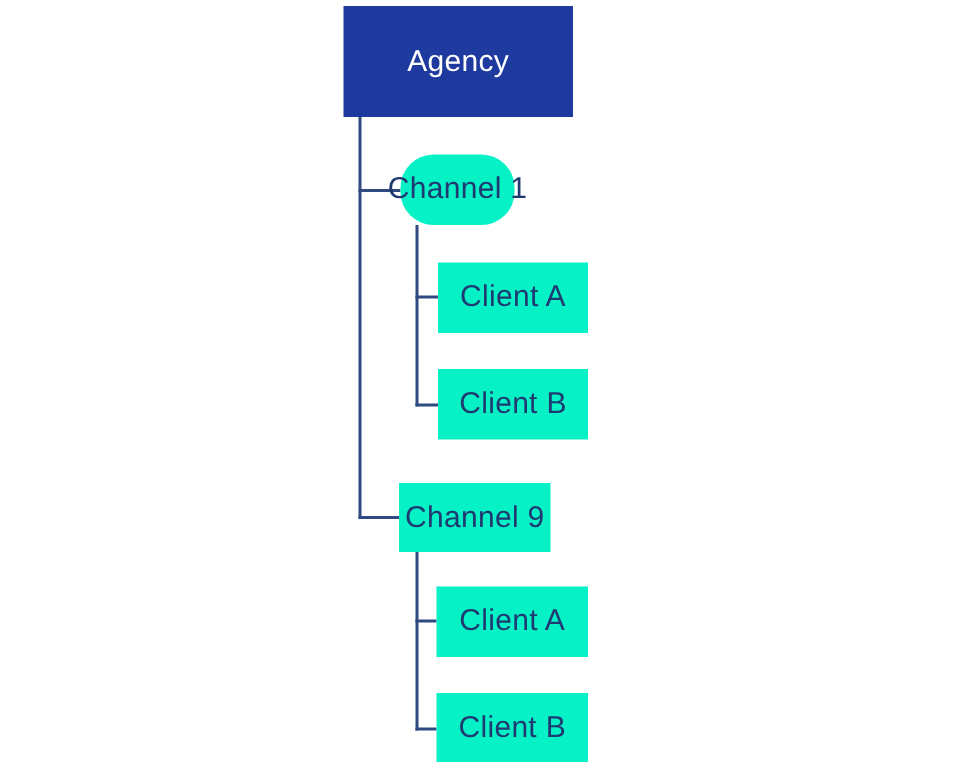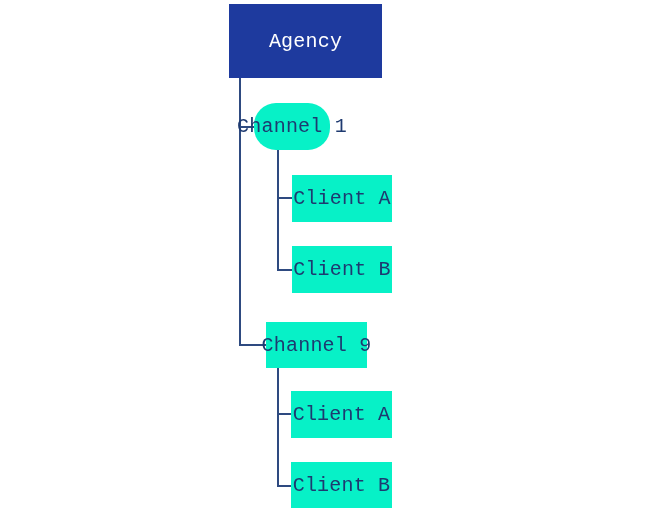--- a/index.html
+++ b/index.html
@@ -3,21 +3,21 @@
 <meta charset="utf-8">
 <style>
   :root {
     --root-fill: #1e3a9e;
     --root-text: #ffffff;
     --node-fill: #07f1c7;
     --node-text: #1e3a70;
     --connector: #2e4a80;
     --canvas-bg: #ffffff;
   }
-  * { margin: 0; padding: 0; box-sizing: border-box; font-family: Liberation Mono, monospace; }
+  * { margin: 0; padding: 0; box-sizing: border-box; }
   body {
     font-family: "Liberation Sans", sans-serif;
     background: var(--canvas-bg);
   }
   .canvas {
     position: relative;
     width: 650px;
     height: 517px;
     background: var(--canvas-bg);
     overflow: hidden;
@@ -33,21 +33,21 @@
   }
   .node.root {
     background: var(--root-fill);
     color: var(--root-text);
     left: 229px; top: 4px; width: 153px; height: 74px;
   }
   .node.child {
     background: var(--node-fill);
     color: var(--node-text);
   }
-  .n-channel1 { left: 254px; top: 103px; width: 76px; height: 47px; border-radius: 22px; }
+  .n-channel1 { left: 267px; top: 103px; width: 76px; height: 47px; border-radius: 22px; }
   .n-client-a1 { left: 292px; top: 175px; width: 100px; height: 47px; }
   .n-client-b1 { left: 292px; top: 246px; width: 100px; height: 47px; }
   .n-channel2 { left: 266px; top: 322px; width: 101px; height: 46px; }
   .n-client-a2 { left: 291px; top: 391px; width: 101px; height: 47px; }
   .n-client-b2 { left: 291px; top: 462px; width: 101px; height: 46px; }
 
   .line {
     position: absolute;
     background: var(--connector);
   }

